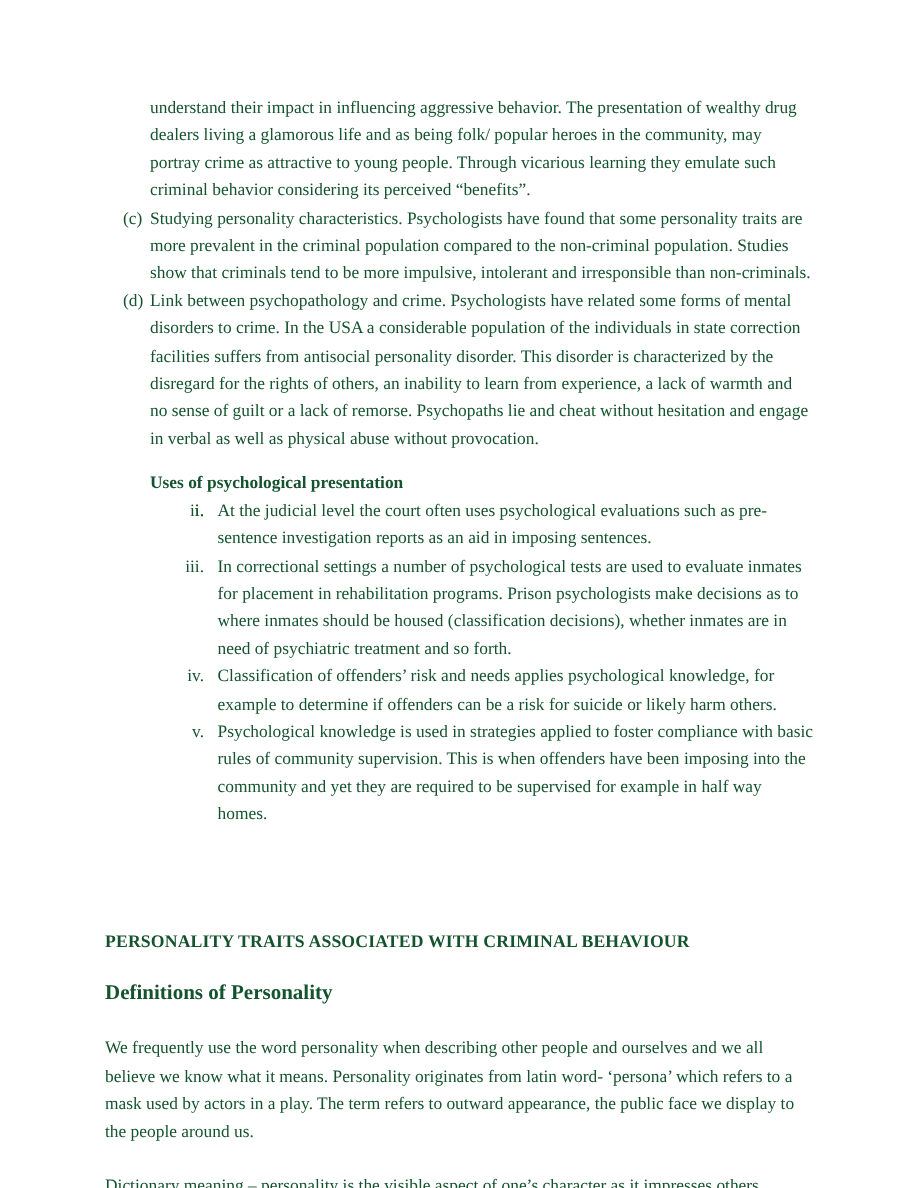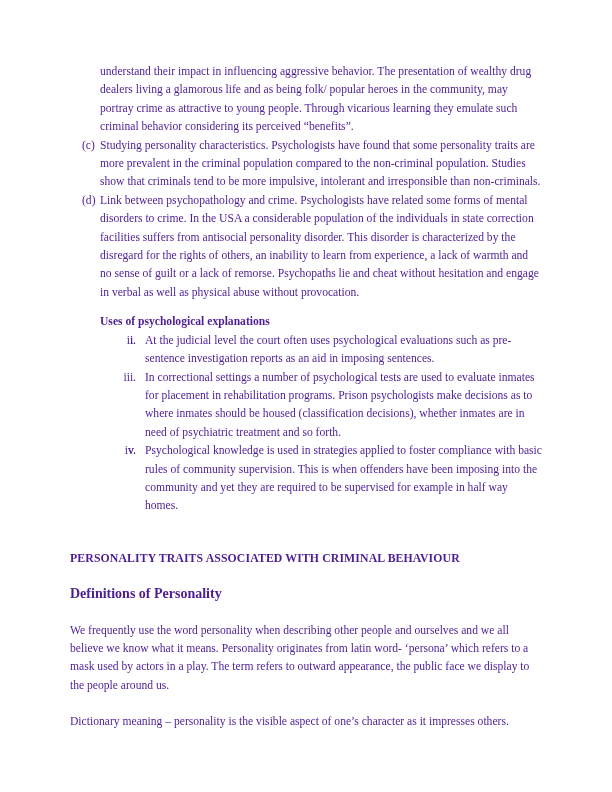--- a/index.html
+++ b/index.html
@@ -7,21 +7,21 @@
     padding: 0;
     background: #ffffff;
   }
   .page {
     position: relative;
     width: 612px;
     height: 792px;
     background: #ffffff;
     overflow: hidden;
     font-family: "Liberation Serif", "DejaVu Serif", serif;
-    color: #4c1d95;
+    color: #14532d;
     box-sizing: border-box;
   }
   .content {
     position: absolute;
     left: 70px;
     top: 63px;
     width: 472px;
   }
   p, .blk {
     margin: 0;
@@ -87,20 +87,21 @@
     font-size: 11.6px;
     line-height: 18.4px;
   }
 
   
   .heading-major {
     font-weight: bold;
     font-size: 11.8px;
     line-height: 18.4px;
     letter-spacing: 0.1px;
+    margin-top: 32px;
   }
   .heading-minor {
     font-weight: bold;
     font-size: 14px;
     line-height: 18.4px;
   }
   .gap-md { height: 18px; }
   .gap-lg { height: 33px; }
 </style>
 </head>
@@ -115,36 +116,37 @@
       <li class="alpha-item">
         <span class="marker">(c)</span>
         <span>Studying personality characteristics. Psychologists have found that some personality traits are more prevalent in the criminal population compared to the non-criminal population. Studies show that criminals tend to be more impulsive, intolerant and irresponsible than non-criminals.</span>
       </li>
       <li class="alpha-item">
         <span class="marker">(d)</span>
         <span>Link between psychopathology and crime. Psychologists have related some forms of mental disorders to crime. In the USA a considerable population of the individuals in state correction facilities suffers from antisocial personality disorder. This disorder is characterized by the disregard for the rights of others, an inability to learn from experience, a lack of warmth and no sense of guilt or a lack of remorse. Psychopaths lie and cheat without hesitation and engage in verbal as well as physical abuse without provocation.</span>
       </li>
     </ul>
 
-    <div class="sub-heading">Uses of psychological explanations</div>
+    <div class="sub-heading">Uses of psychological presentation</div>
 
     <ul class="roman-list">
       <li class="roman-item">
         <span class="marker">i.</span>
       </li>
       <li class="roman-item">
         <span class="marker">ii.</span>
         <span>At the judicial level the court often uses psychological evaluations such as pre-sentence investigation reports as an aid in imposing sentences.</span>
       </li>
       <li class="roman-item">
         <span class="marker">iii.</span>
         <span>In correctional settings a number of psychological tests are used to evaluate inmates for placement in rehabilitation programs. Prison psychologists make decisions as to where inmates should be housed (classification decisions), whether inmates are in need of psychiatric treatment and so forth.</span>
       </li>
       <li class="roman-item">
         <span class="marker">iv.</span>
+        <span>Classification of offenders’ risk and needs applies psychological knowledge, for example to determine if offenders can be a risk for suicide or likely harm others.</span>
       </li>
       <li class="roman-item">
         <span class="marker">v.</span>
         <span>Psychological knowledge is used in strategies applied to foster compliance with basic rules of community supervision. This is when offenders have been imposing into the community and yet they are required to be supervised for example in half way homes.</span>
       </li>
     </ul>
 
     <div class="gap-lg"></div>
 
     <div class="heading-major">PERSONALITY TRAITS ASSOCIATED WITH CRIMINAL BEHAVIOUR</div>

